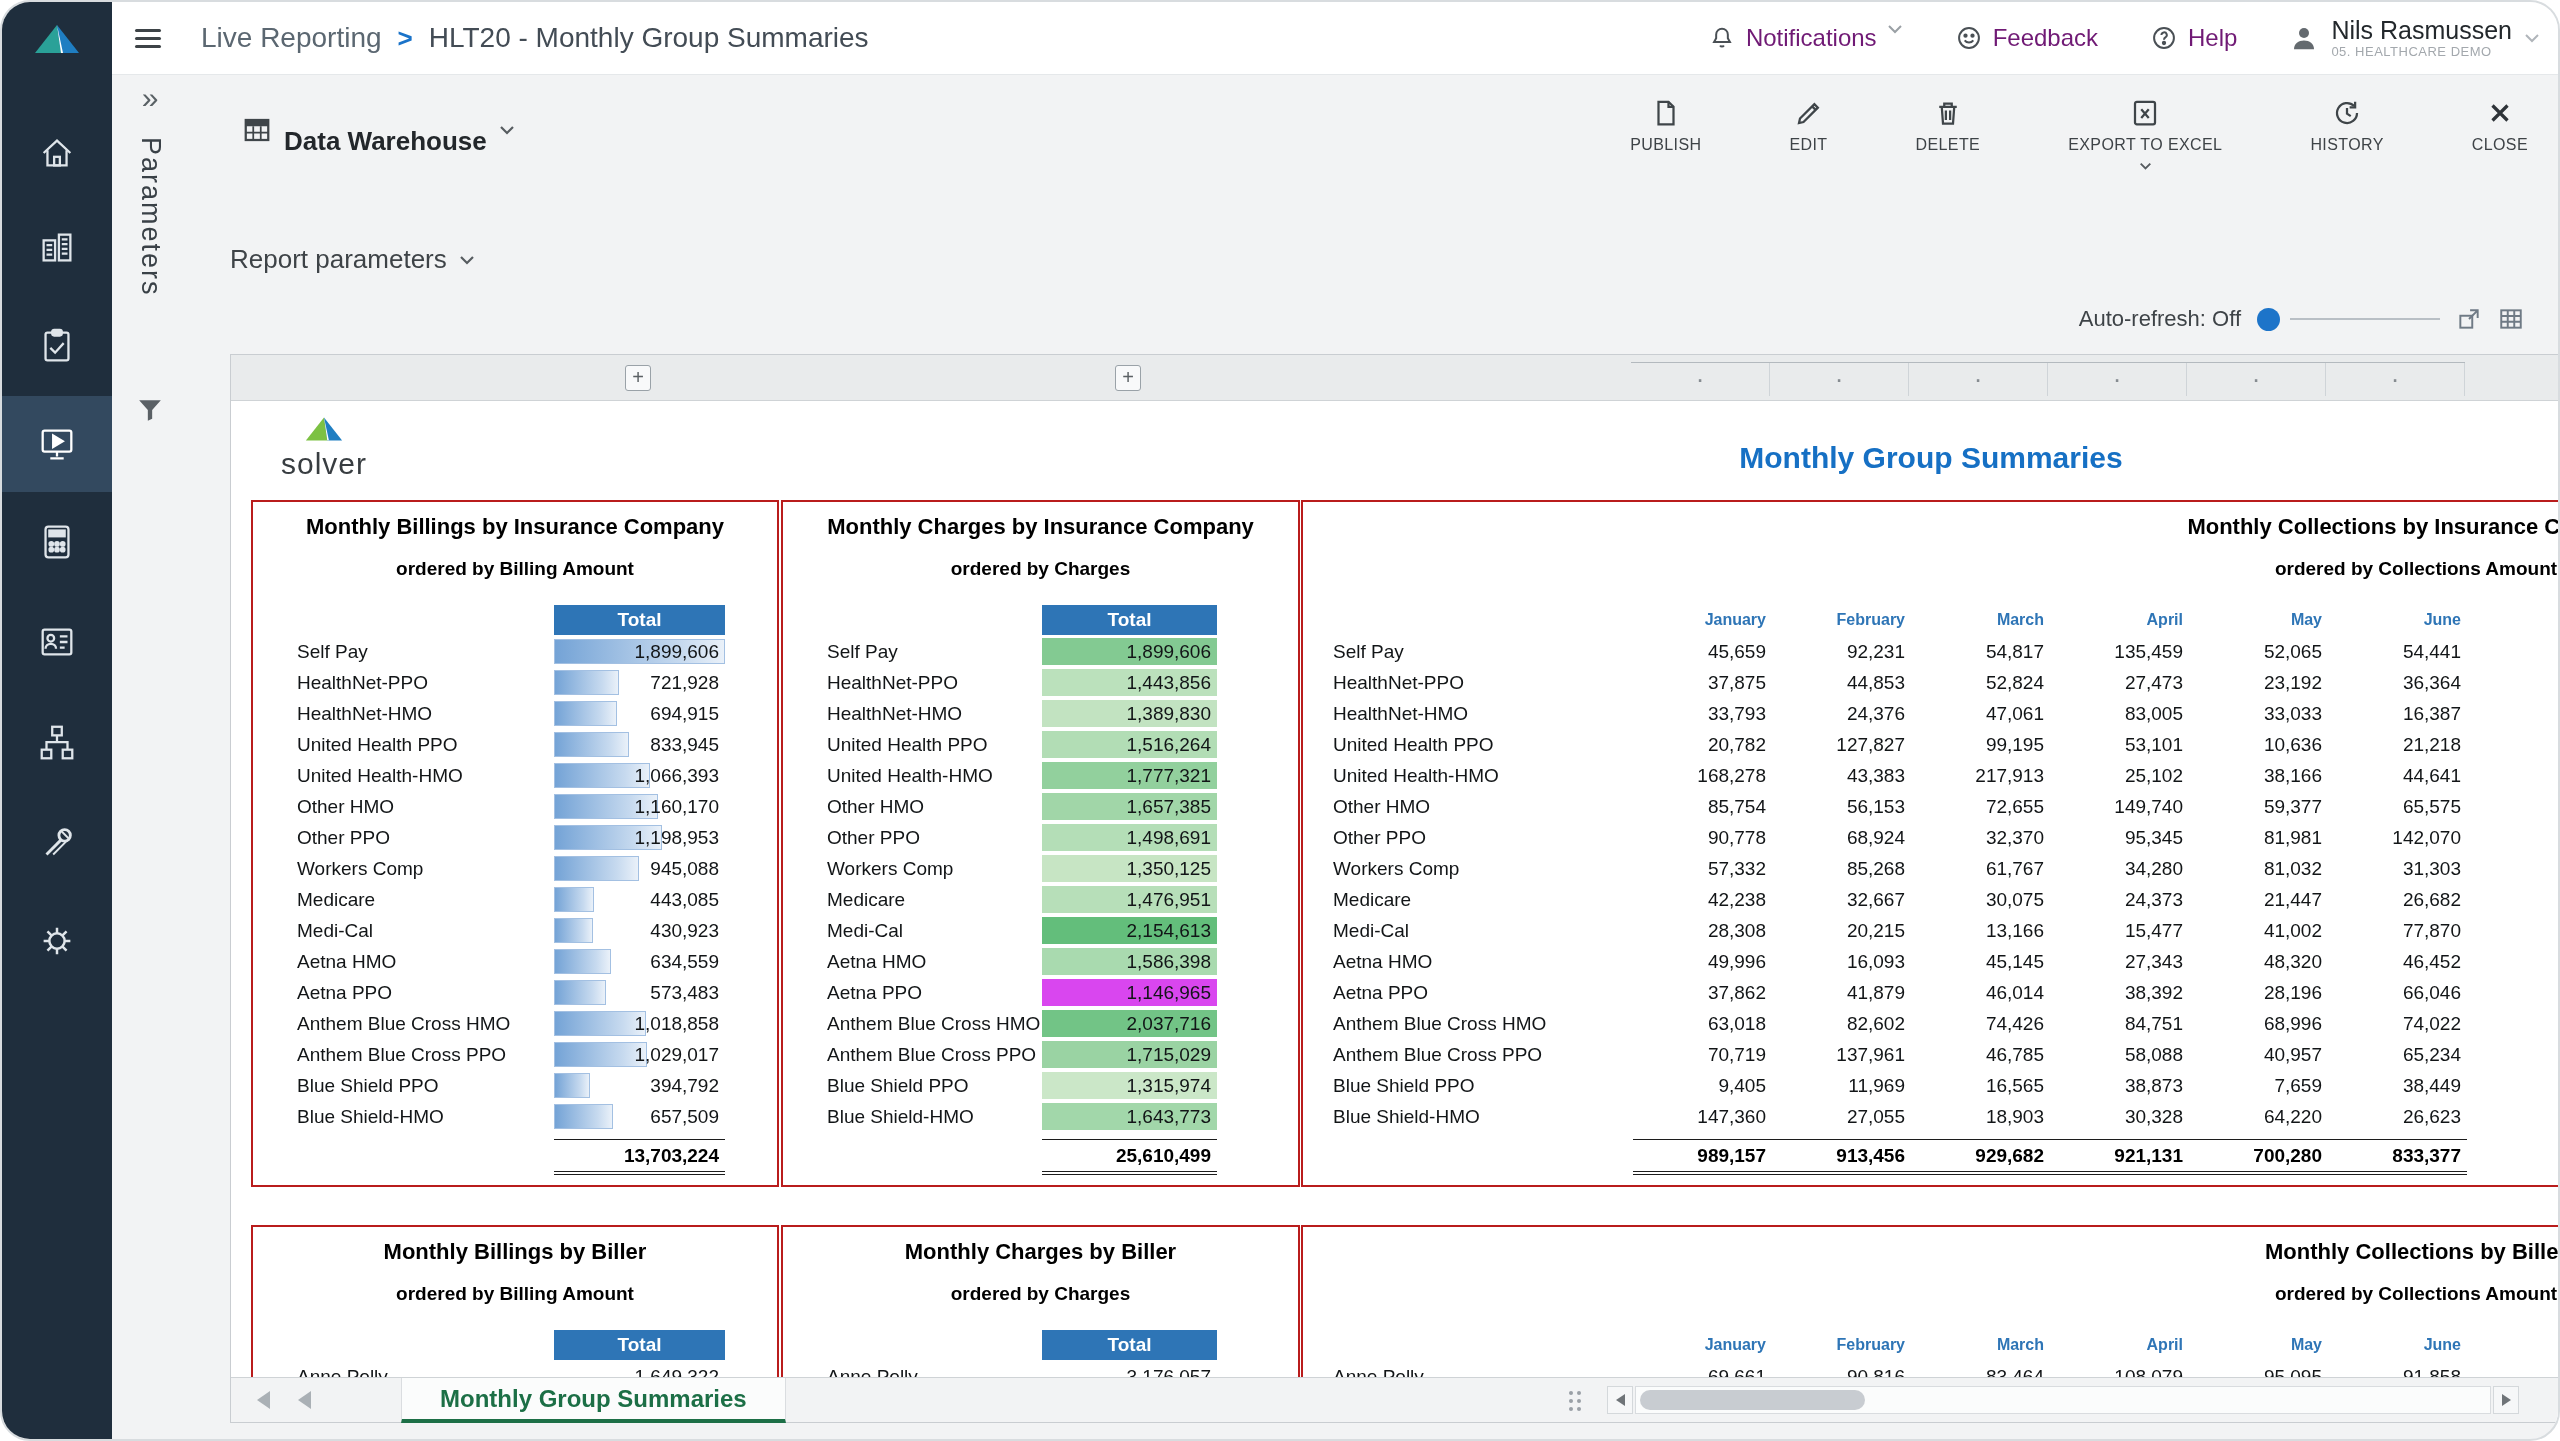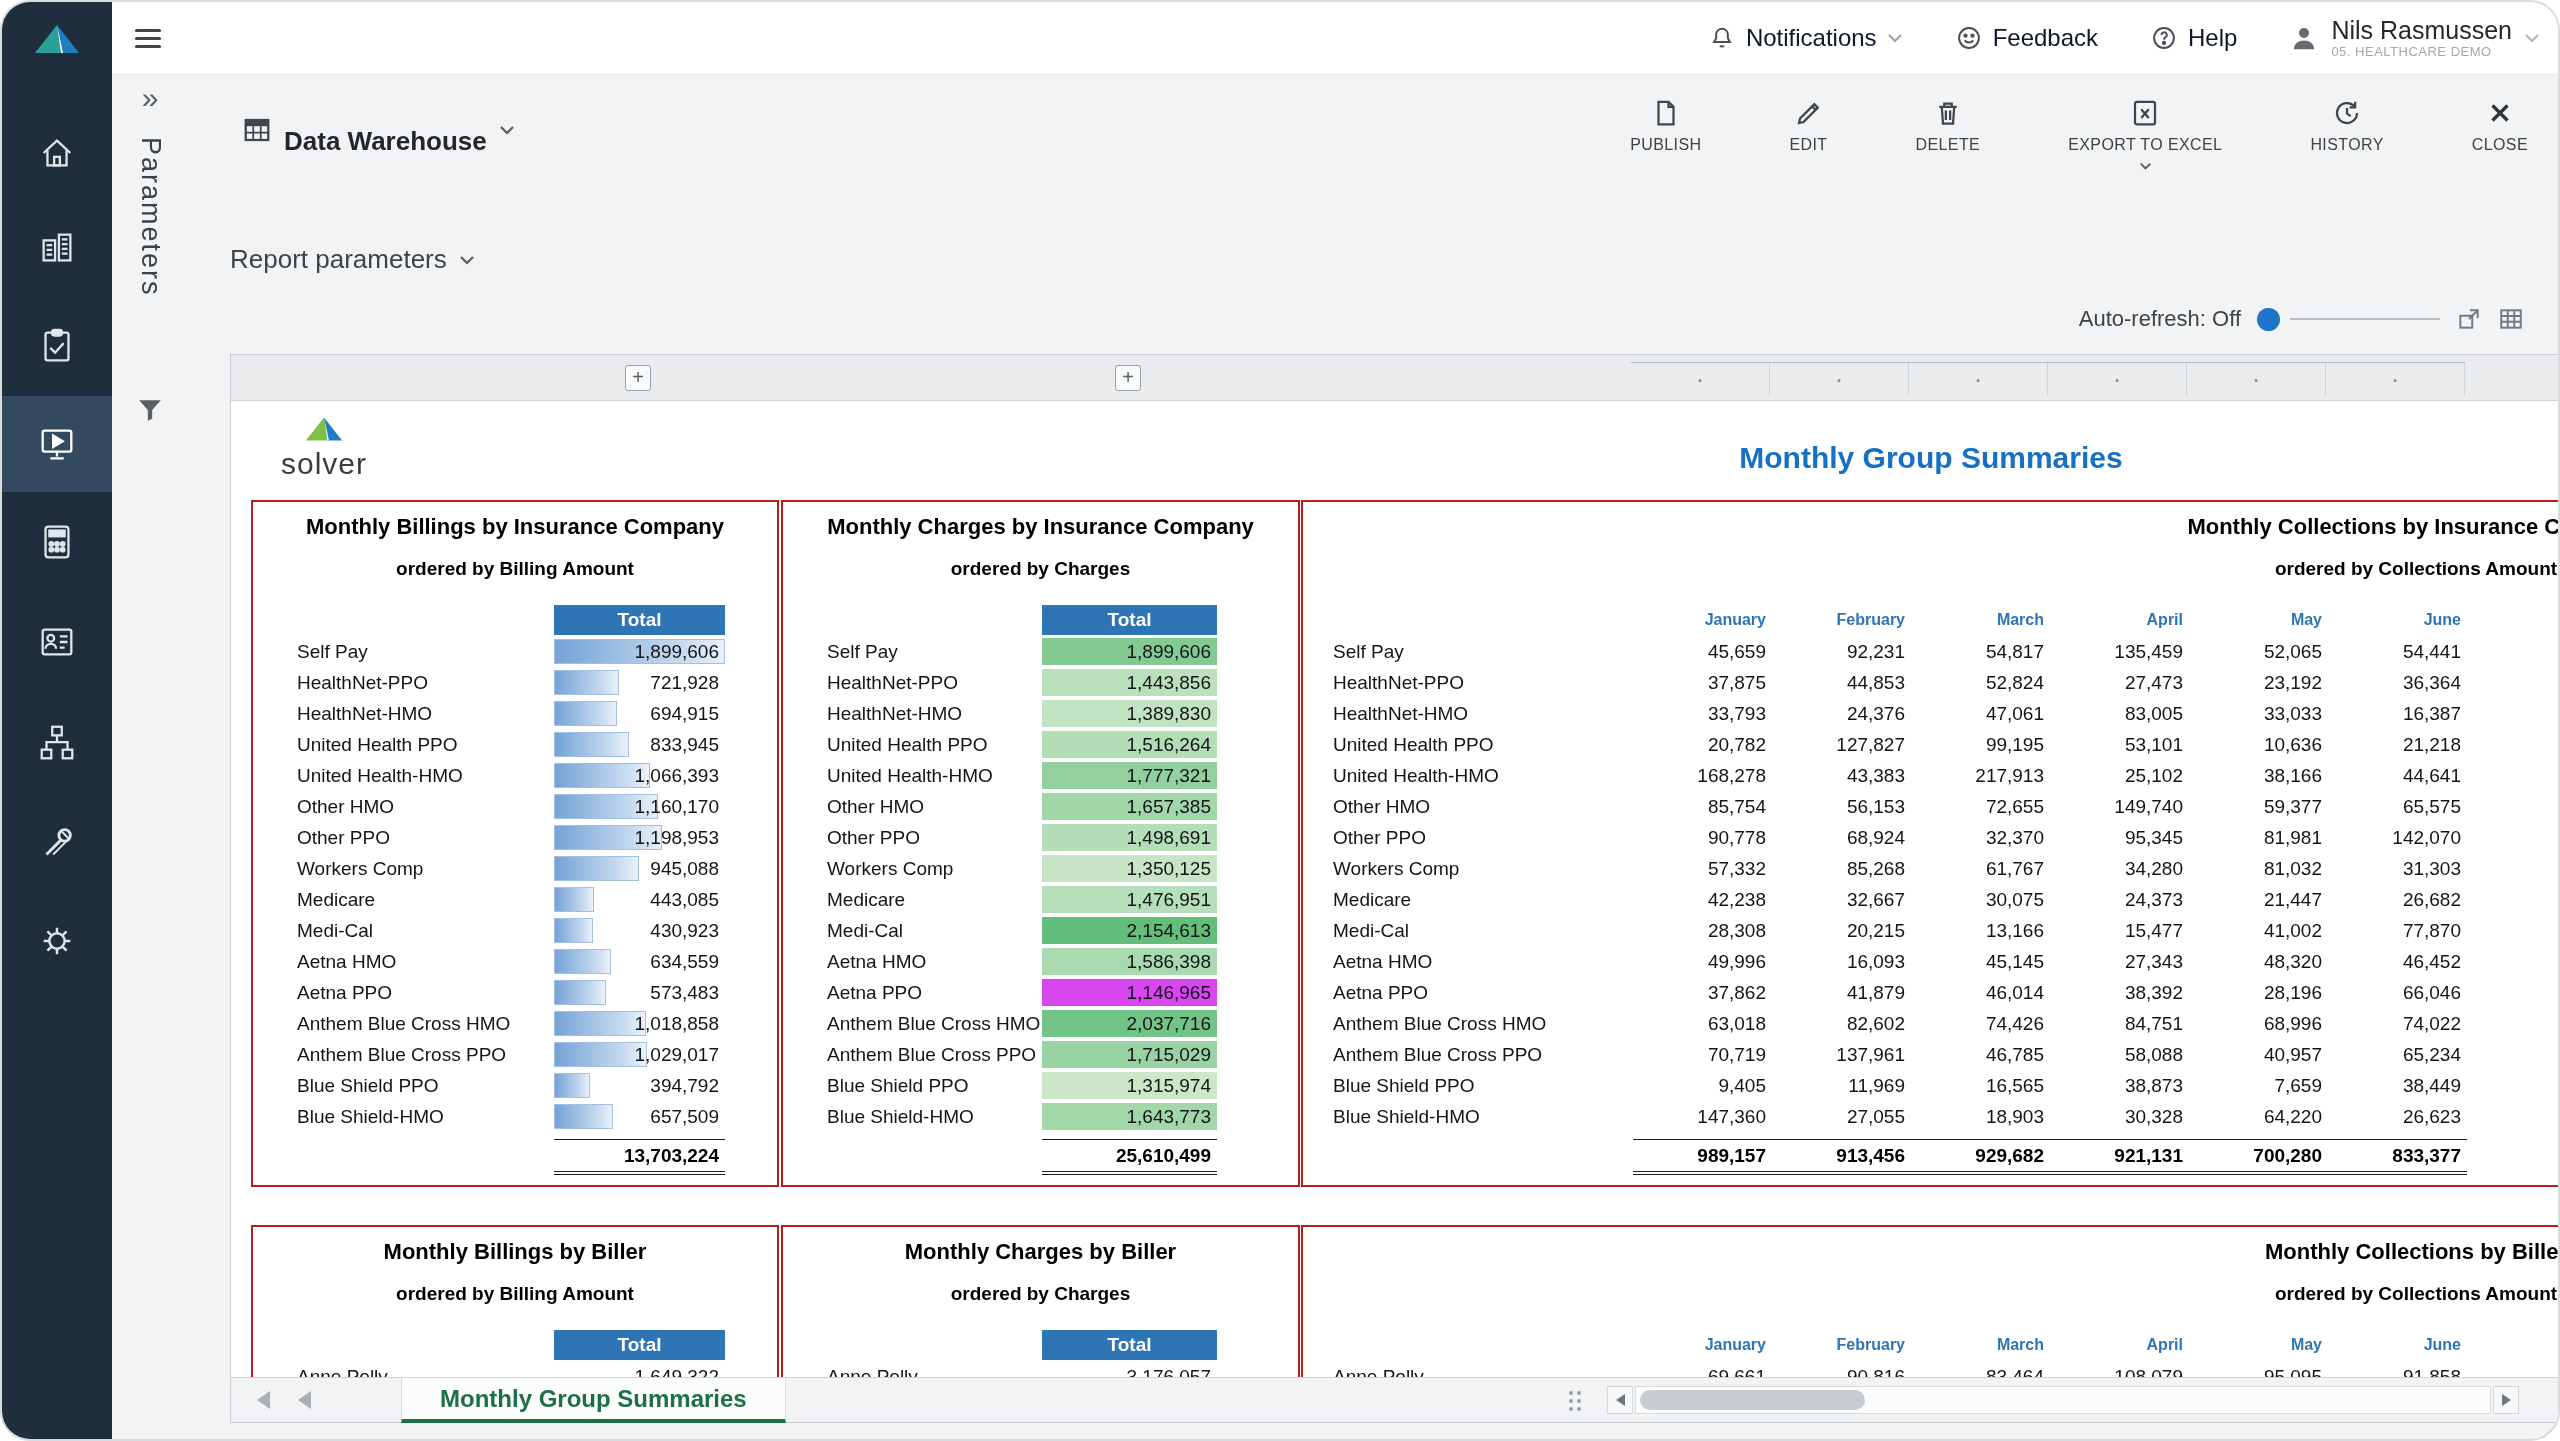--- a/index.html
+++ b/index.html
@@ -25,21 +25,21 @@
   
   .topbar { position:absolute; left:110px; right:0; top:0; height:73px; background:#fff;
             border-bottom:1px solid #e5e8ea; display:flex; align-items:center; }
   .burger { margin-left:23px; display:flex; flex-direction:column; gap:5px; cursor:pointer; }
   .burger span { display:block; width:26px; height:3px; background:#3d4347; border-radius:2px; }
   .crumbs { display:flex; align-items:center; gap:16px; margin-left:40px; font-size:28px; }
   .crumb-section { color:#5b6771; cursor:pointer; }
   .crumb-sep { color:#1a73c9; font-weight:600; font-size:26px; }
   .crumb-page { color:#434c55; }
   .tb-right { margin-left:auto; display:flex; align-items:center; gap:52px; padding-right:18px; }
-  .tb-item { display:flex; align-items:center; gap:10px; font-size:24px; color:#0f172a; cursor:pointer; white-space:nowrap; }
+  .tb-item { display:flex; gap:10px; font-size:24px; color:#701a75; cursor:pointer; white-space:nowrap; }
   .tb-user { display:flex; align-items:center; gap:12px; cursor:pointer; }
   .user-txt { display:flex; flex-direction:column; line-height:1.15; }
   .user-name { font-size:25px; color:#23282c; }
   .user-org { font-size:13px; color:#a3a8ad; letter-spacing:.5px; text-transform:uppercase; }
   .chev { width:16px; height:10px; }
 
   
   .data-warehouse { position:absolute; left:240px; top:100px; display:flex; align-items:center; gap:12px; cursor:pointer; }
   .dw-label { font-size:26px; font-weight:600; color:#23272b;margin-top:24px; }
   .actions { position:absolute; top:96px; right:30px; display:flex; gap:48px; }
@@ -221,20 +221,25 @@
         </svg>
     </div>
   </div>
 
   <header class="topbar">
     <div class="burger">
         <span></span>
         <span></span>
         <span></span>
       </div>
+    <div class="crumbs">
+      <span class="crumb-section">Live Reporting</span>
+      <span class="crumb-sep">&gt;</span>
+      <span class="crumb-page">HLT20 - Monthly Group Summaries</span>
+    </div>
     <div class="tb-right">
       <div class="tb-item">
         <svg width="28" height="28" viewBox="0 0 24 24" fill="none" stroke="#4a5055" stroke-width="1.7">
           <path d="M12 4a5 5 0 0 0-5 5v3.2L5.2 15.4h13.6L17 12.2V9a5 5 0 0 0-5-5z"></path>
             <path d="M10.4 18.4a1.8 1.8 0 0 0 3.2 0"></path>
         </svg>
         <span>Notifications</span>
         <svg class="chev" viewBox="0 0 16 10" fill="none" stroke="#9aa0a5" stroke-width="2">
             <path d="M2 2l6 6 6-6"></path>
           </svg>

